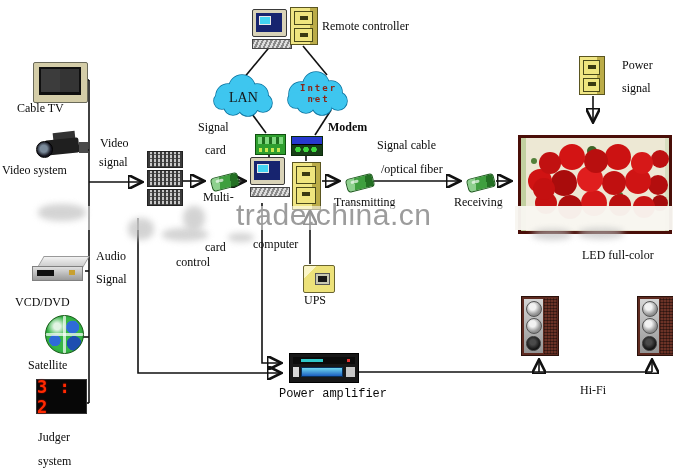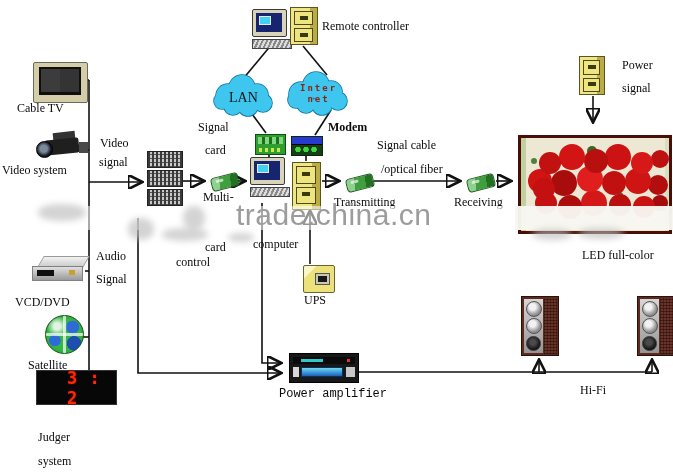--- a/index.html
+++ b/index.html
@@ -229,21 +229,21 @@
 
   <div class="icon vcd" style="left:32px;top:256px;">
     <div class="vtop"></div>
       <div class="vfront"></div>
   </div>
   <div class="lbl lblz" style="left:15px;top:295px;">VCD/DVD</div>
 
   <div class="icon globe" style="left:45px;top:315px;"></div>
   <div class="lbl lblz" style="left:28px;top:358px;">Satellite</div>
 
-  <div class="icon judge" style="left:36px;top:370px;padding-left:30px;">
+  <div class="icon judge" style="left:36px;top:379px;">
     <span>3 : 2</span>
   </div>
   <div class="lbl lblz" style="left:38px;top:430px;">Judger</div>
   <div class="lbl lblz" style="left:38px;top:454px;">system</div>
 
   <div class="lbl lblz" style="left:100px;top:128px;margin-top:8px;">Video</div>
   <div class="lbl lblz" style="left:99px;top:155px;">signal</div>
   <div class="lbl lblz" style="left:96px;top:249px;">Audio</div>
   <div class="lbl lblz" style="left:96px;top:272px;">Signal</div>
   <div class="lbl lblz" style="left:132px;top:255px;margin-left:44px;">control</div>

